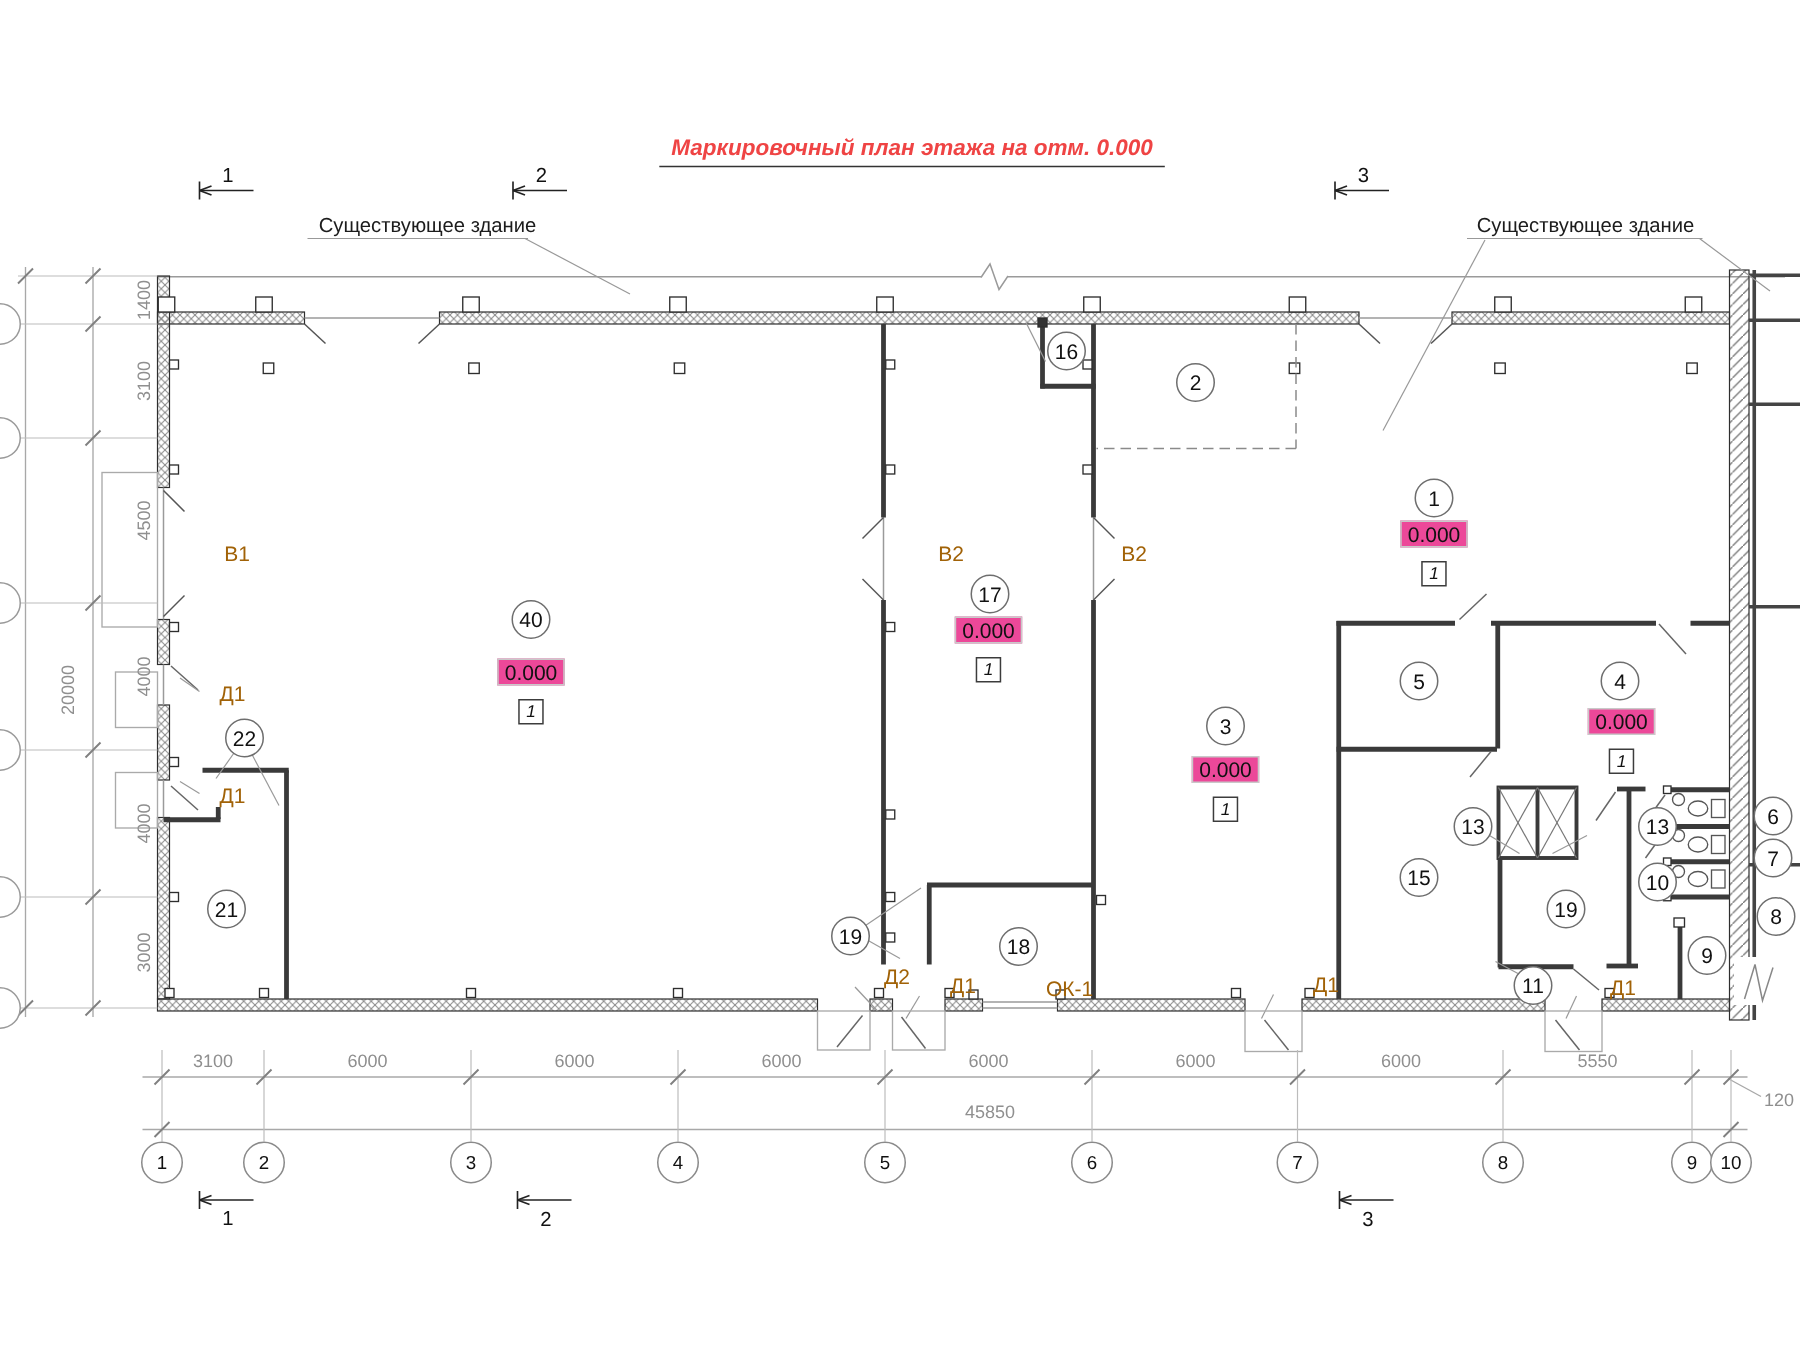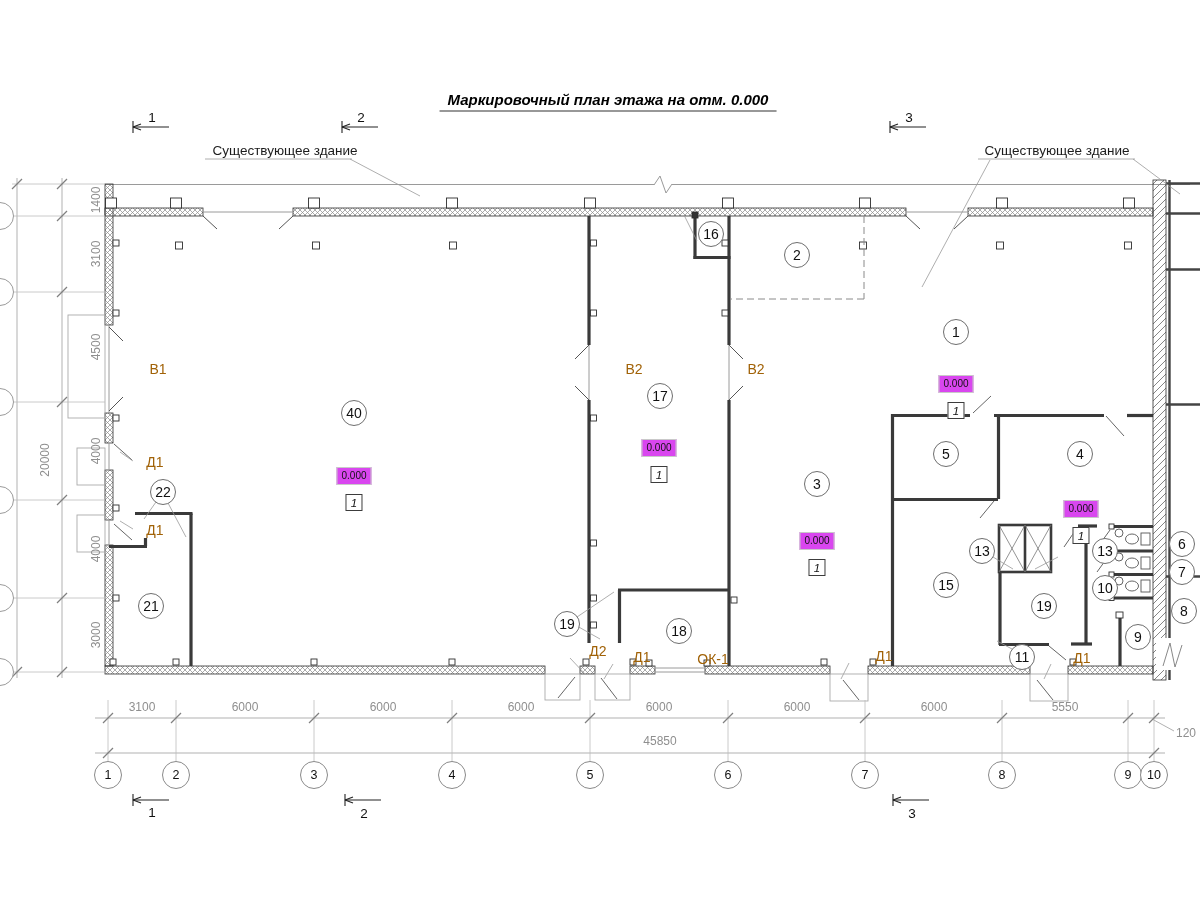--- a/index.html
+++ b/index.html
@@ -1,33 +1,33 @@
 <!DOCTYPE html>
 <html><head>
 <meta charset="utf-8">
 <style>
   html,body{margin:0;padding:0;background:#fff;}
   #canvas{position:relative;width:1200px;height:900px;background:#fff;overflow:hidden;
           font-family:"Liberation Sans", sans-serif;}
   #canvas svg{position:absolute;left:0;top:0;}
   .abs{position:absolute;transform:translate(-50%,-50%);white-space:nowrap;}
-  .title{font-size:15px;font-weight:bold;font-style:italic;color:#000000;
+  .title{font-size:15px;font-weight:bold;font-style:italic;color:#ef4444;
          border-bottom:1.4px solid #333;padding:0 8px 3px;}
   .bldg-label{font-size:13.5px;color:#1c1c1c;}
   .room-circle{width:24px;height:24px;border:1px solid #6e6e6e;border-radius:50%;
                background:#fff;display:flex;align-items:center;justify-content:center;
                font-size:14px;color:#111;}
   .axis-circle{width:26px;height:26px;border:1px solid #8a8a8a;border-radius:50%;
                background:#fff;display:flex;align-items:center;justify-content:center;
                font-size:12.5px;color:#111;}
   .axis-circle-left{width:26px;height:26px;border:1px solid #9a9a9a;border-radius:50%;
                background:#fff;}
   .elev{display:flex;flex-direction:column;align-items:center;transform:translate(-50%,-10px);}
-  .elev-value{background:#d946ef;border:1px solid #c9c9c9;padding:0 4px;font-size:10px;
-              color:#111;line-height:16px;margin-top:28px;}
+  .elev-value{background:#ec4899;border:1px solid #c9c9c9;padding:0 4px;font-size:14px;
+              color:#111;line-height:16px;}
   .floor-box{margin-top:9px;width:15px;height:15px;border:1.2px solid #3c3c3c;background:#fff;
              display:flex;align-items:center;justify-content:center;
              font-size:11.5px;font-style:italic;color:#111;}
   .open-label{font-size:14px;color:#a16207;margin-left:32px;}
   .dim{font-size:12px;color:#8f8f8f;}
   .dim-left{transform:translate(-50%,-50%) rotate(-90deg);}
   .section-num{font-size:13.5px;color:#111;}
 </style>
 </head>
 <body>

